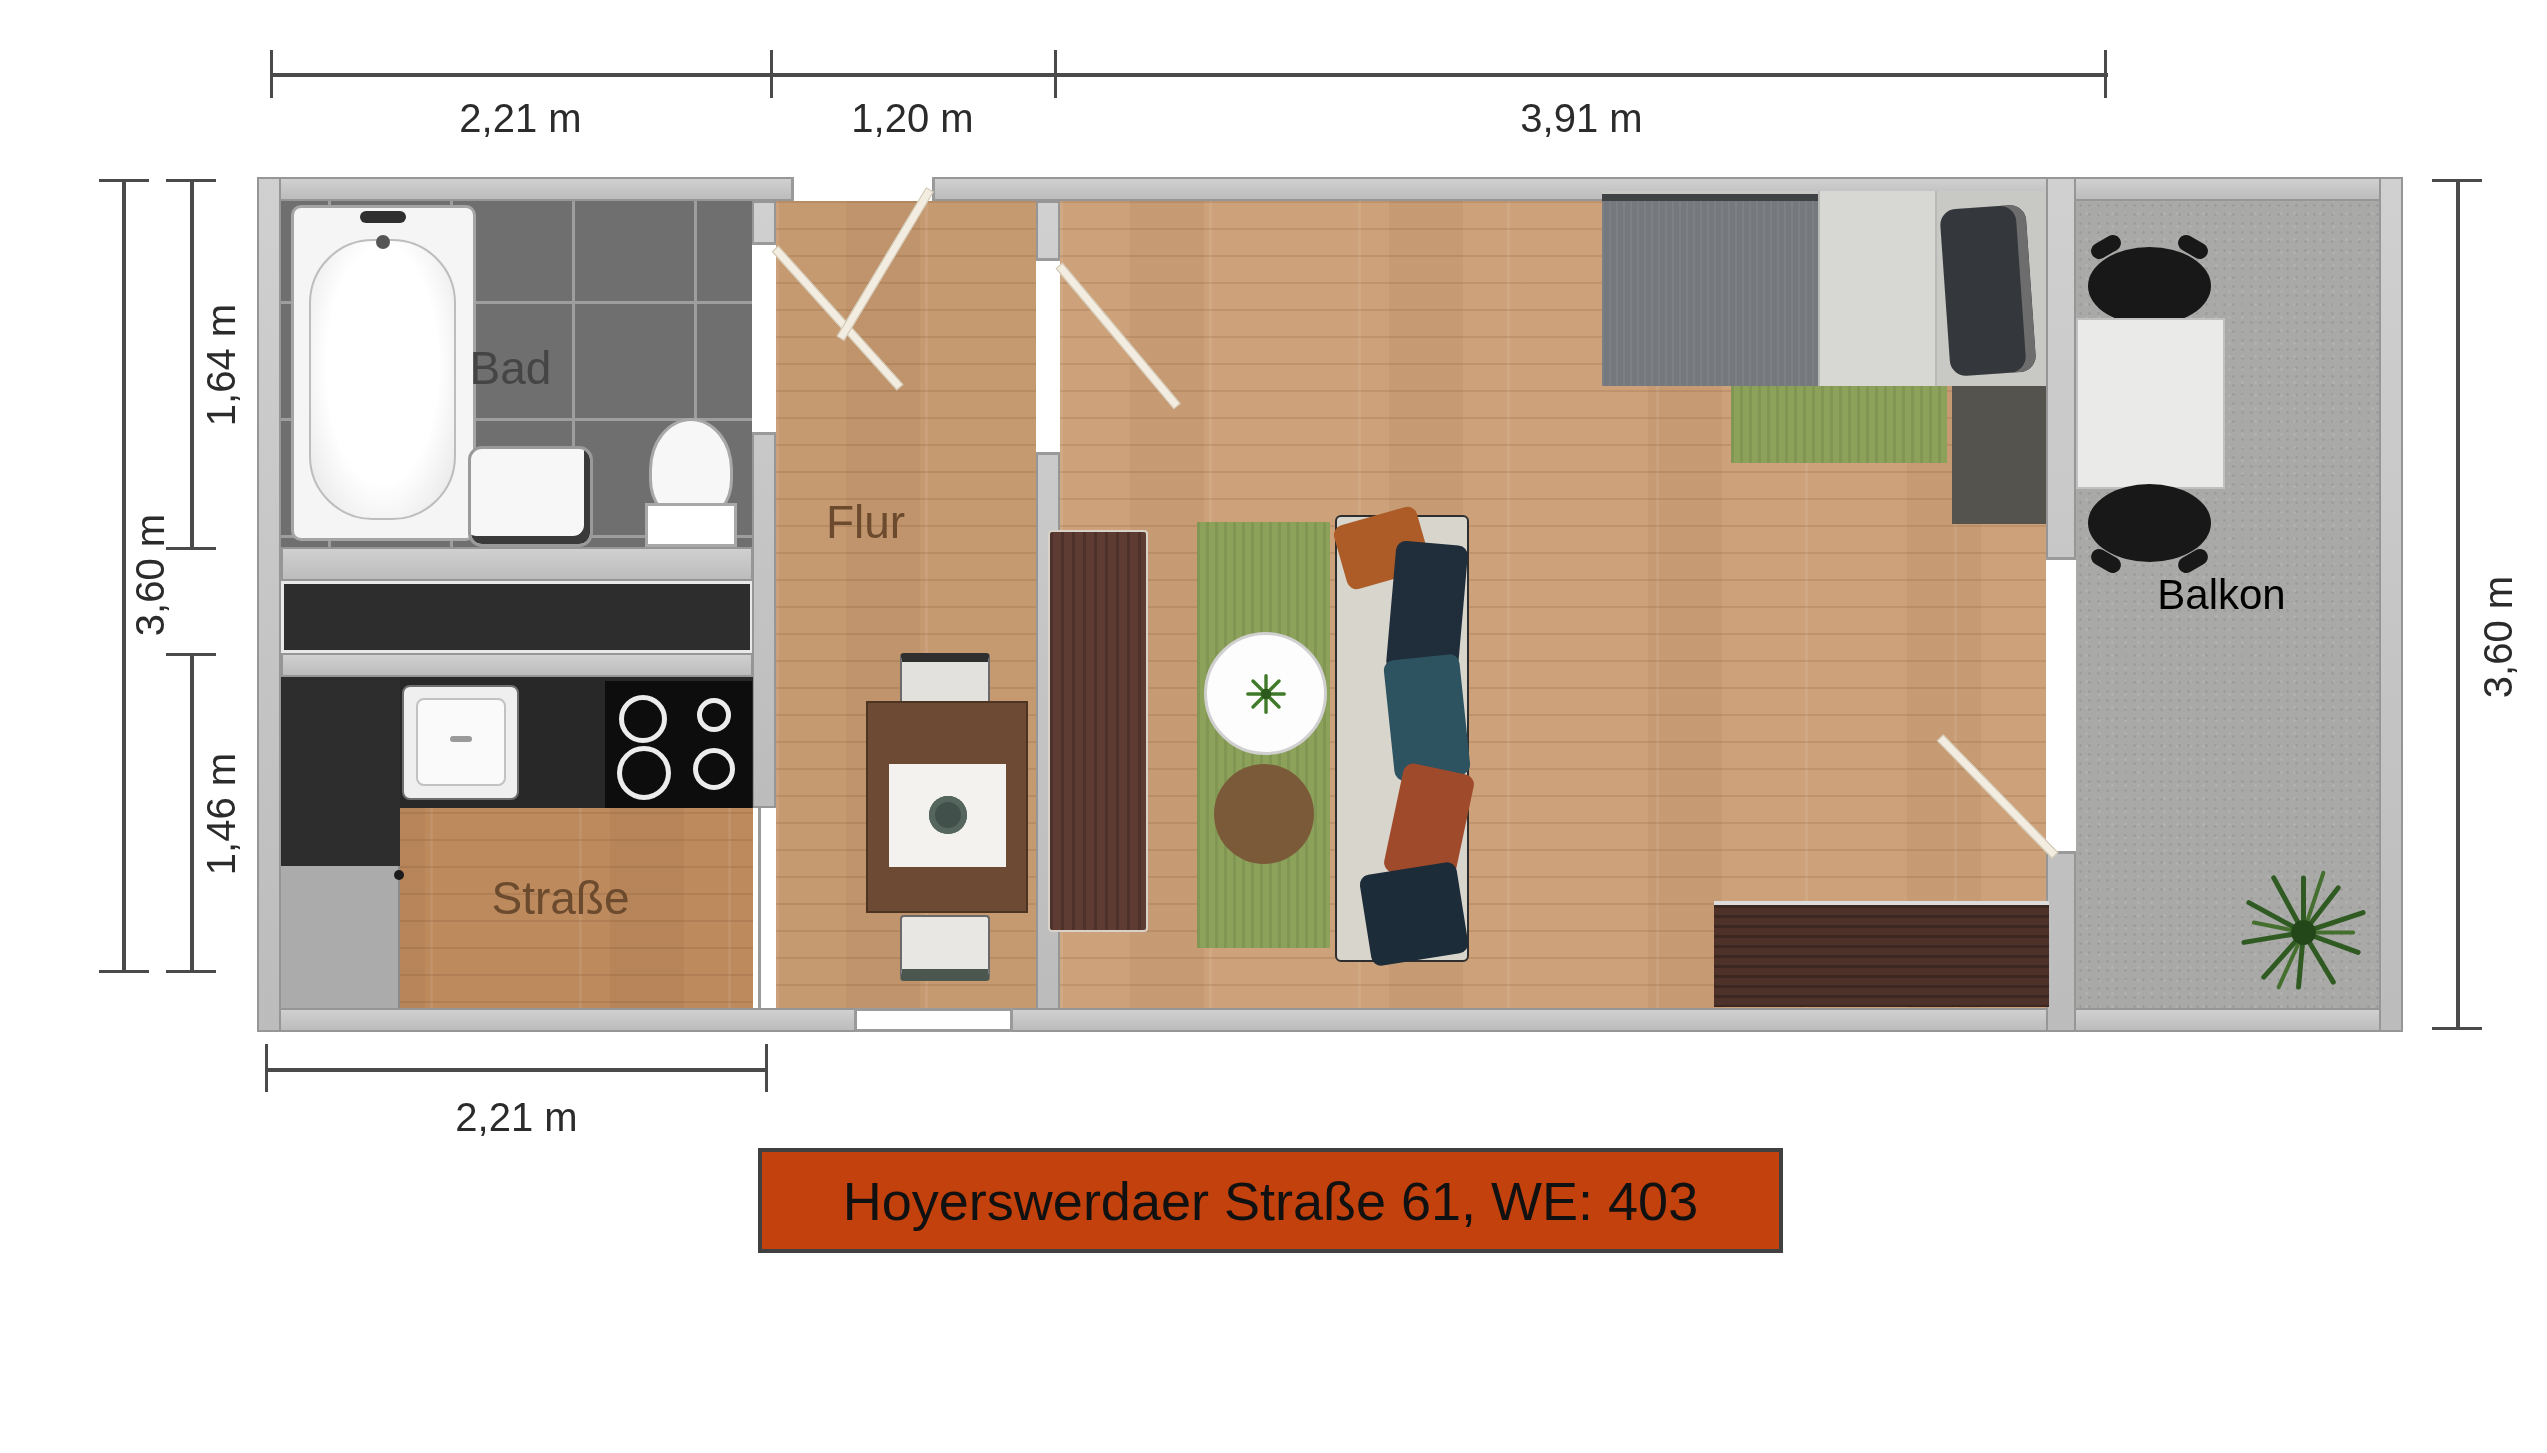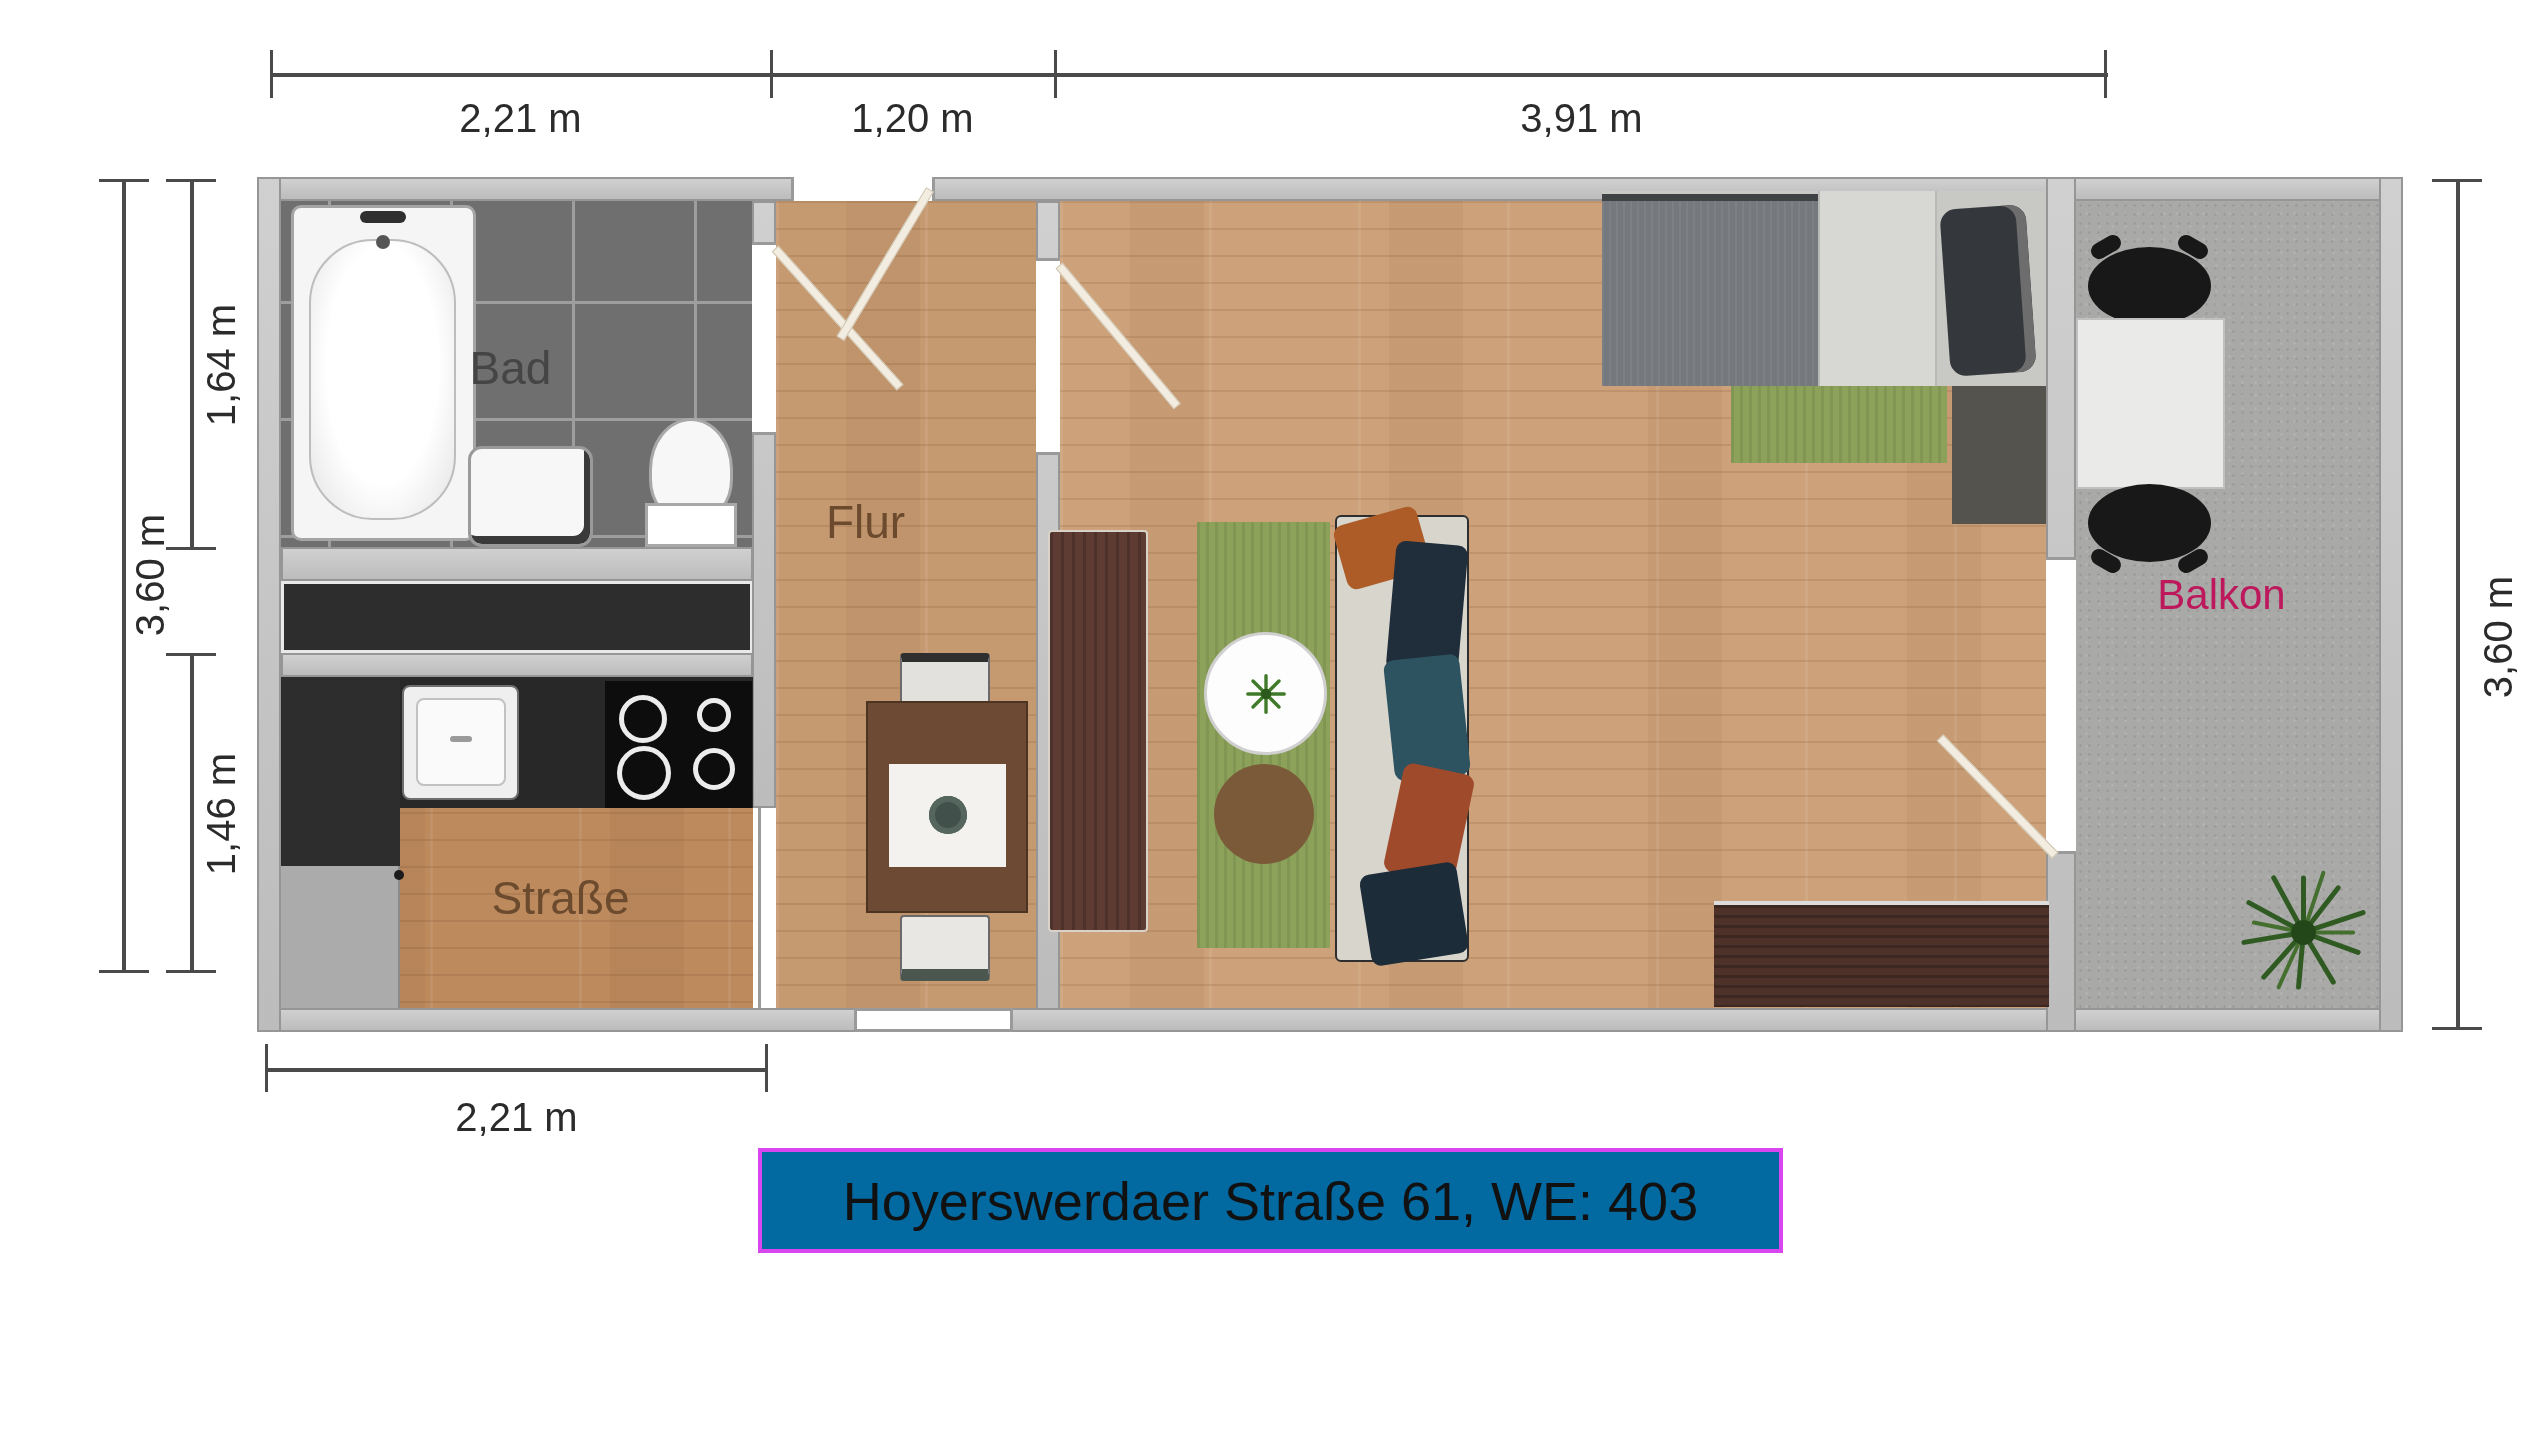--- a/index.html
+++ b/index.html
@@ -27,21 +27,21 @@
     background-size:9px 9px,13px 13px;background-position:0 0,4px 6px;}
   .shaft{background:#2d2d2d;border:3px solid #e9e9e9;}
   
   .dline{background:#4a4a4a;}
   .dlabel{font-size:40px;color:#2b2b2b;text-align:center;display:flex;align-items:center;justify-content:center;white-space:nowrap;}
   .rot{transform:rotate(-90deg);}
   
   .room-label{display:flex;align-items:center;justify-content:center;white-space:nowrap;}
   
   .doorleaf{height:9px;background:#f3ece0;border:1px solid #cfc6b2;transform-origin:0 50%;}
-  .titlebox{background:#0369a1;border:4px solid #d946ef;display:flex;align-items:center;justify-content:center;
+  .titlebox{background:#c2410c;border:4px solid #404040;display:flex;align-items:center;justify-content:center;
     font-size:54px;color:#111111;white-space:nowrap;}
   .stripe-v{background-image:repeating-linear-gradient(90deg, rgba(0,0,0,0.18) 0 3px, transparent 3px 11px);}
   .stripe-h{background-image:repeating-linear-gradient(180deg, rgba(0,0,0,0.22) 0 3px, transparent 3px 10px);}
   .greenrug{background-color:#8ca15a;background-image:repeating-linear-gradient(90deg, rgba(0,0,0,0.07) 0 3px, transparent 3px 9px);}
   .burner{border:5px solid rgba(255,255,255,0.92);border-radius:50%;background:transparent;}
 </style>
 </head>
 <body>
 
 <div id="stage">
@@ -188,21 +188,21 @@
   <div class="abs doorleaf" style="left:1940px;top:733px;width:165px;transform:rotate(45.7deg);"></div>
 
   <div class="abs" style="left:2088px;top:247px;width:123px;height:78px;background:#181818;border-radius:50%;"></div>
   <div class="abs" style="left:2090px;top:239px;width:32px;height:16px;background:#181818;border-radius:8px;transform:rotate(-30deg);"></div>
   <div class="abs" style="left:2177px;top:239px;width:32px;height:16px;background:#181818;border-radius:8px;transform:rotate(30deg);"></div>
   <div class="abs" style="left:2076px;top:318px;width:149px;height:171px;background:#eaeae8;border:2px solid #c0c0c0;"></div>
   <div class="abs" style="left:2088px;top:484px;width:123px;height:78px;background:#181818;border-radius:50%;"></div>
   <div class="abs" style="left:2090px;top:553px;width:32px;height:16px;background:#181818;border-radius:8px;transform:rotate(30deg);"></div>
   <div class="abs" style="left:2177px;top:553px;width:32px;height:16px;background:#181818;border-radius:8px;transform:rotate(-30deg);"></div>
 
-  <div class="abs room-label" style="left:2137px;top:569px;width:169px;height:52px;font-size:42px;color:#be185d;">Balkon</div>
+  <div class="abs room-label" style="left:2137px;top:569px;width:169px;height:52px;font-size:42px;color:#000000;">Balkon</div>
 
   <svg class="abs" style="left:2229px;top:858px;" width="149" height="139" viewBox="0 0 60 56">
     <g stroke="#2f5a22" stroke-width="2" stroke-linecap="round">
       <line x1="30" y1="30" x2="30" y2="8"></line>
         <line x1="30" y1="30" x2="44" y2="12"></line>
       <line x1="30" y1="30" x2="54" y2="22"></line>
         <line x1="30" y1="30" x2="52" y2="38"></line>
       <line x1="30" y1="30" x2="42" y2="50"></line>
         <line x1="30" y1="30" x2="28" y2="52"></line>
       <line x1="30" y1="30" x2="14" y2="48"></line>

